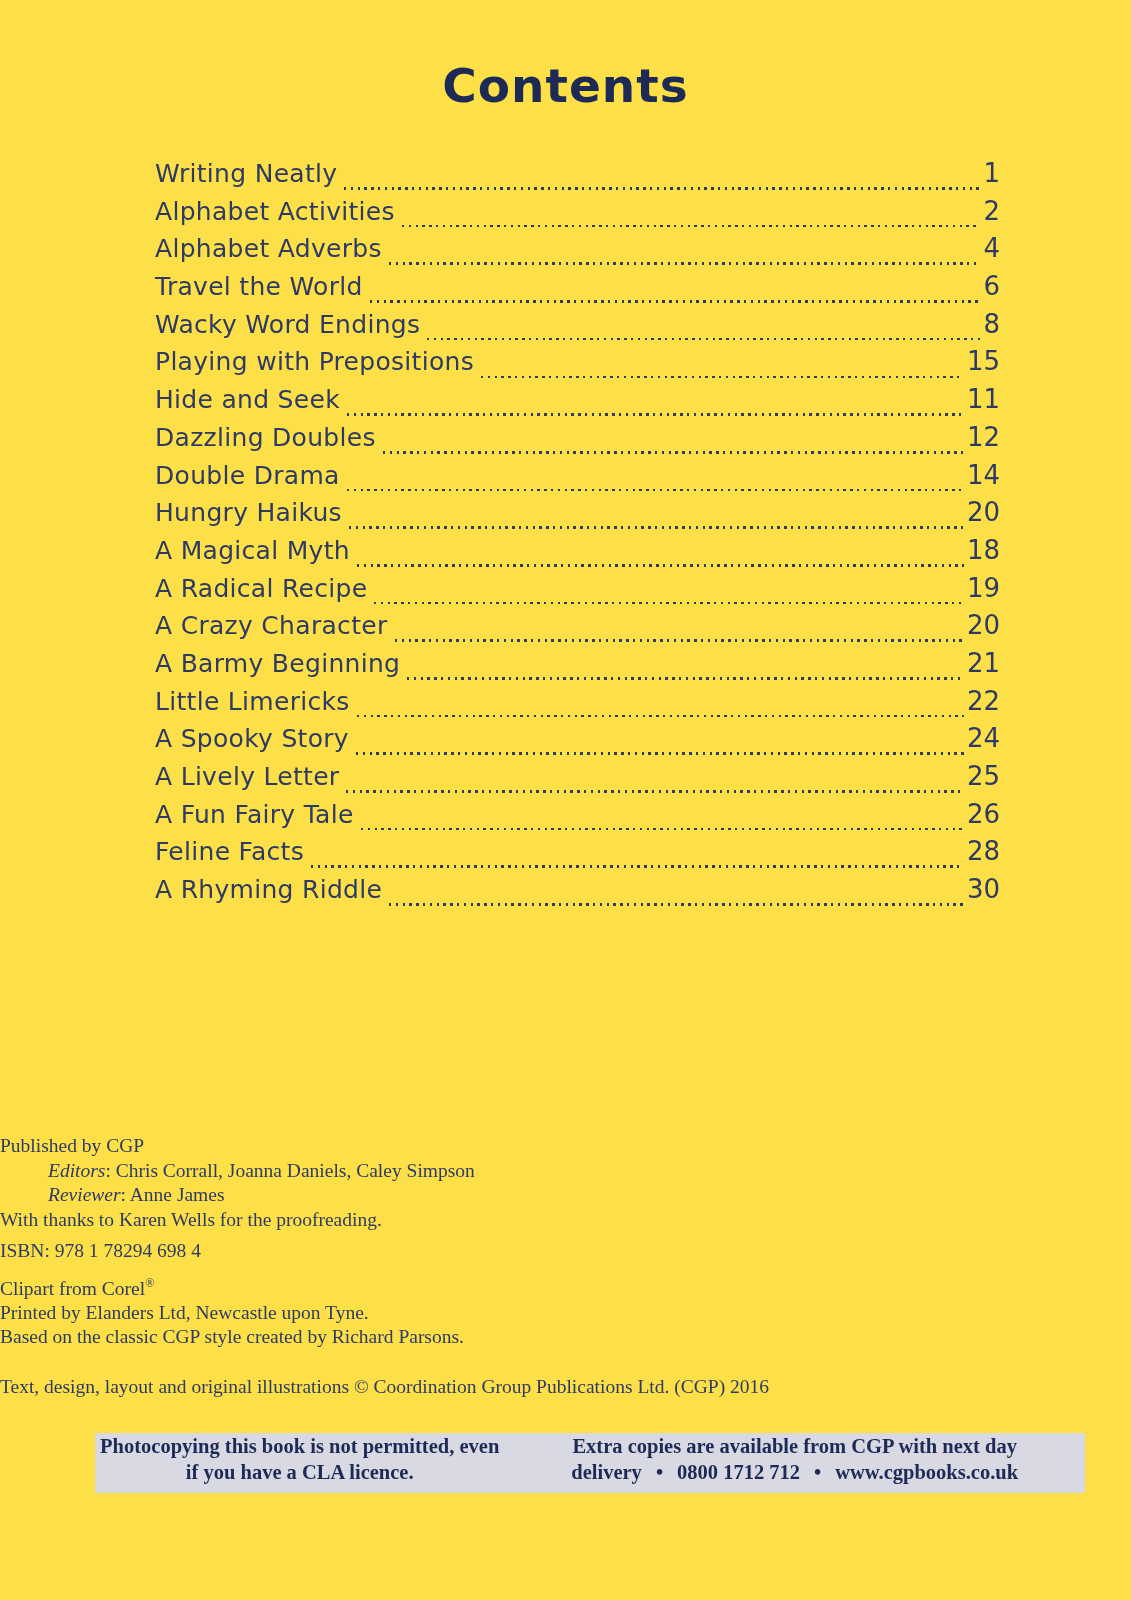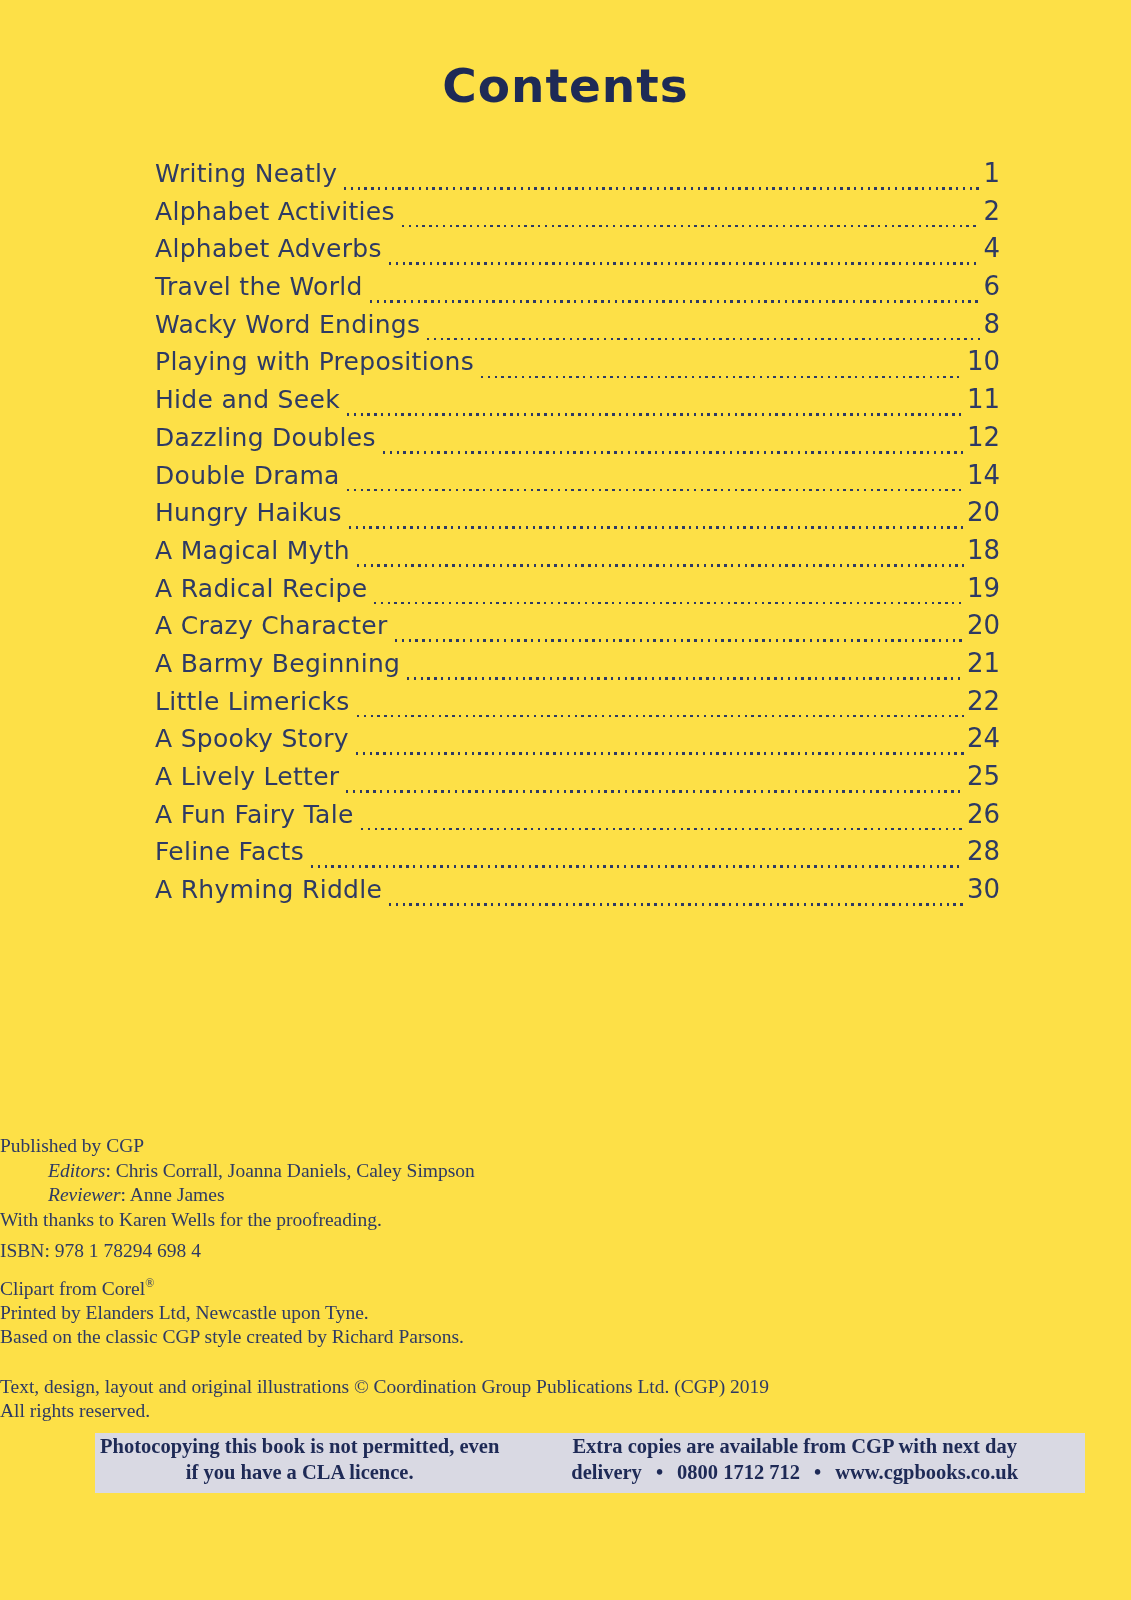--- a/index.html
+++ b/index.html
@@ -124,21 +124,21 @@
         <span class="toc-page">6</span>
       </div>
       <div class="toc-row">
         <span class="toc-label">Wacky Word Endings</span>
         <span class="toc-leader"></span>
         <span class="toc-page">8</span>
       </div>
       <div class="toc-row">
         <span class="toc-label">Playing with Prepositions</span>
         <span class="toc-leader"></span>
-        <span class="toc-page">10</span>
+        <span class="toc-page">15</span>
       </div>
       <div class="toc-row">
         <span class="toc-label">Hide and Seek</span>
         <span class="toc-leader"></span>
         <span class="toc-page">11</span>
       </div>
       <div class="toc-row">
         <span class="toc-label">Dazzling Doubles</span>
         <span class="toc-leader"></span>
         <span class="toc-page">12</span>
@@ -210,22 +210,21 @@
     <div><span class="lbl">Editors</span><span>: Chris Corrall, Joanna Daniels, Caley Simpson</span></div>
     <div><span class="lbl">Reviewer</span><span>: Anne James</span></div>
     <div>With thanks to Karen Wells for the proofreading.</div>
     <div class="gap"></div>
     <div>ISBN: 978 1 78294 698 4</div>
     <div class="gap"></div>
     <div><span>Clipart from Corel</span><sup>®</sup></div>
     <div>Printed by Elanders Ltd, Newcastle upon Tyne.</div>
     <div>Based on the classic CGP style created by Richard Parsons.</div>
     <div class="biggap"></div>
-    <div>Text, design, layout and original illustrations  ©  Coordination Group Publications Ltd. (CGP) 2019</div>
-    <div>All rights reserved.</div>
+    <div>Text, design, layout and original illustrations  ©  Coordination Group Publications Ltd. (CGP) 2016</div>
   </div>
 
   <div class="footer-bar">
     <div class="footer-line1">Photocopying this book is not permitted, even if you have a CLA licence.</div>
     <div class="footer-line2">
       <span>Extra copies are available from CGP with next day delivery</span><span class="sep">•</span><span>0800 1712 712</span><span class="sep">•</span><span>www.cgpbooks.co.uk</span>
     </div>
   </div>
 
 </div>

